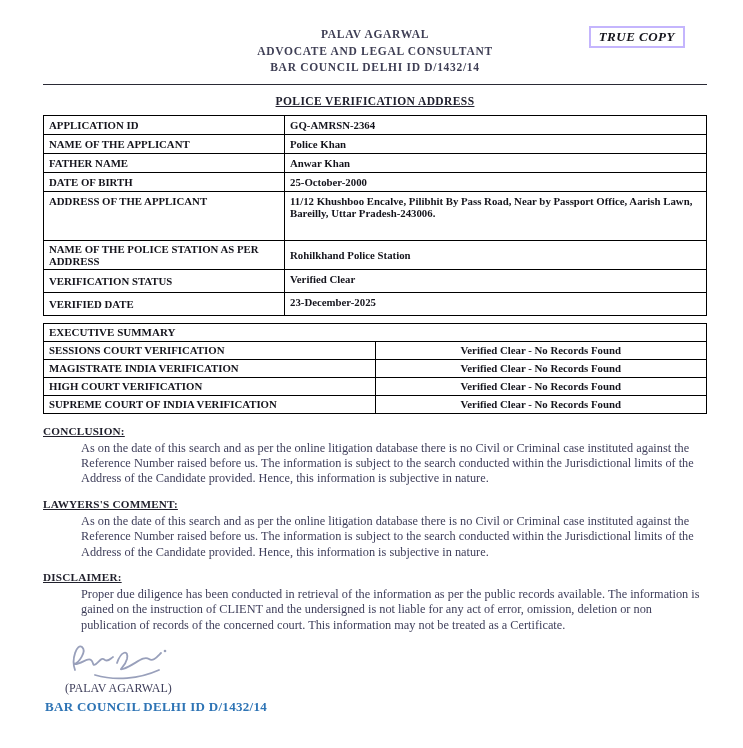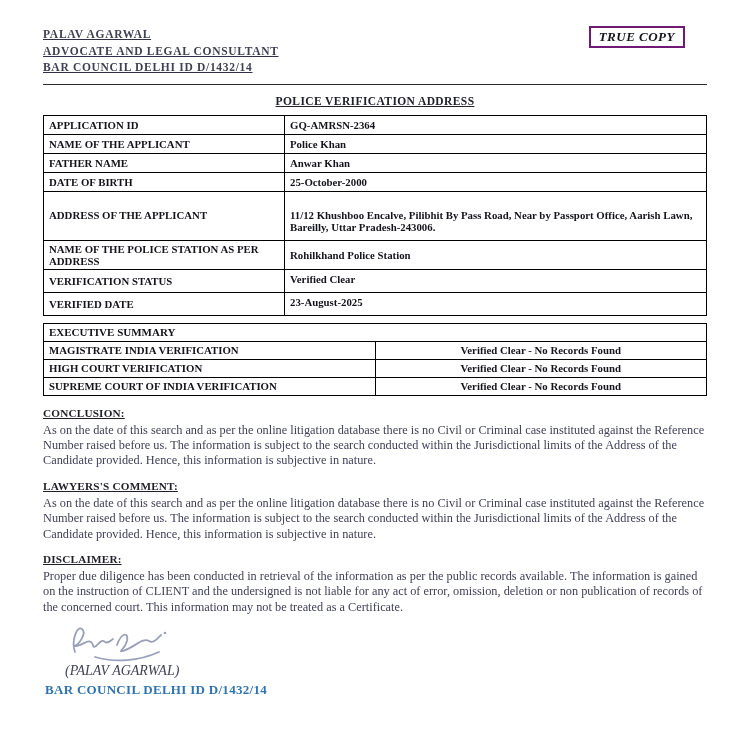--- a/index.html
+++ b/index.html
@@ -7,28 +7,28 @@
   body {
     width: 743px; height: 748px;
     font-family: "Liberation Serif", serif;
     color: #30304a;
     position: relative;
     overflow: hidden;
   }
   .page { position: relative; width: 743px; height: 748px; padding: 22px 36px 0 43px; }
 
   
-  .letterhead { margin-top: 4px; text-decoration: underline; }
+  .letterhead { text-align: center; margin-top: 4px; }
   .letterhead div {
     font-weight: bold; font-size: 11.5px; letter-spacing: 0.7px;
     line-height: 16.5px; color: #3f3f55;
   }
   .true-copy {
     position: absolute; top: 26px; right: 58px;
-    border: 2px solid #701a75; padding: 1px 8px;
+    border: 2px solid #c4b5fd; padding: 1px 8px;
     font-weight: bold; font-style: italic; font-size: 13px;
     color: #15151d; letter-spacing: 0.5px; background: #fff;
   }
   .rule { border: none; border-top: 1.5px solid #2a2a35; margin-top: 8px; }
 
   
   .report-title {
     text-align: center; font-weight: bold; font-size: 11.5px;
     letter-spacing: 0.4px; text-decoration: underline;
     margin: 10px 0 8px; color: #20202e;
@@ -37,46 +37,46 @@
   
   table { width: 100%; border-collapse: collapse; table-layout: fixed; }
   td {
     border: 1px solid #000; font-weight: bold; font-size: 10.8px;
     padding: 2px 5px; color: #14141c; vertical-align: middle;
     word-wrap: break-word;
   }
   .main-table .label-cell { width: 241px; }
   .main-table tr { height: 19px; font-family: Liberation Serif, serif; }
   .main-table tr.address-row { height: 49px; }
-  .main-table tr.address-row td { vertical-align: top; padding-top: 17px; }
+  .main-table tr.address-row td { vertical-align: top; padding-top: 3px; }
   .main-table tr.station-row { height: 28px; }
   .main-table tr.tall-row { height: 23px; }
   .main-table tr.tall-row .value-cell { vertical-align: top; padding-top: 3px; }
 
   .summary-table { margin-top: 7px; }
   .summary-table .summary-title-cell { text-align: left; font-size: 11px; height: 17px; }
   .summary-table .label-cell { width: 247px; }
   .summary-table .value-cell { text-align: center; }
   .summary-table tr { height: 18px; }
 
   
   .section { margin-top: 11px; }
   .section-heading {
     font-weight: bold; font-size: 11.2px; text-decoration: underline;
     color: #1f1f2b; letter-spacing: 0.2px;
   }
   .section-body {
     margin-top: 4px; font-size: 12.3px; line-height: 15.4px;
-    color: #40405c; max-width: 662px;
+    color: #40405c; max-width: 662px; margin-left: 38px;
   }
 
   
   .closing { margin: 14px 0 0 52px; font-size: 12.3px; color: #40405c; }
   .signature-wrap { margin: 4px 0 0 22px; height: 44px; }
-  .signatory { margin: 0 0 0 22px; font-size: 14px; color: #40405c; font-style: italic; }
+  .signatory { margin: 0 0 0 22px; font-size: 12px; color: #40405c; }
   .footer-bar-id {
     margin: 3px 0 0 2px; font-weight: bold; font-size: 13px;
     color: #2e74b5; letter-spacing: 0.3px;
   }
 </style>
 </head>
 <body>
 
 <div class="page">
 
@@ -117,29 +117,33 @@
       <tr class="station-row">
         <td class="label-cell">NAME OF THE POLICE STATION AS PER ADDRESS</td>
         <td class="value-cell">Rohilkhand Police Station</td>
       </tr>
       <tr class="tall-row">
         <td class="label-cell">VERIFICATION STATUS</td>
         <td class="value-cell">Verified Clear</td>
       </tr>
       <tr class="tall-row">
         <td class="label-cell">VERIFIED DATE</td>
-        <td class="value-cell">23-August-2025</td>
+        <td class="value-cell">23-December-2025</td>
       </tr>
     </tbody>
   </table>
 
   <table class="summary-table">
     <tbody>
       <tr>
         <td class="summary-title-cell" colspan="2">EXECUTIVE SUMMARY</td>
+      </tr>
+      <tr>
+        <td class="label-cell">SESSIONS COURT VERIFICATION</td>
+        <td class="value-cell">Verified Clear - No Records Found</td>
       </tr>
       <tr>
         <td class="label-cell">MAGISTRATE INDIA VERIFICATION</td>
         <td class="value-cell">Verified Clear - No Records Found</td>
       </tr>
       <tr>
         <td class="label-cell">HIGH COURT VERIFICATION</td>
         <td class="value-cell">Verified Clear - No Records Found</td>
       </tr>
       <tr>

